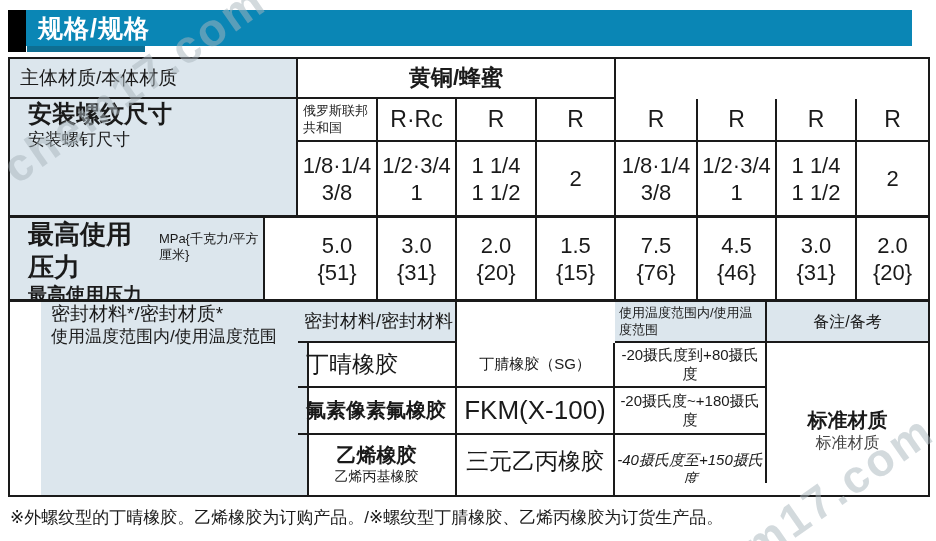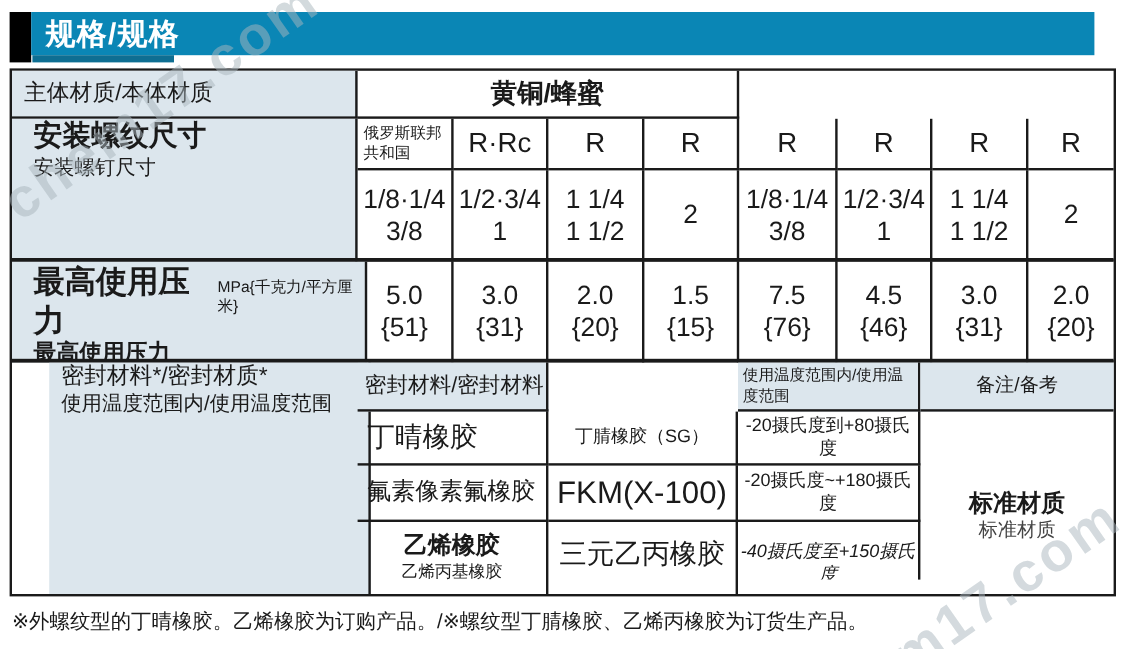--- a/index.html
+++ b/index.html
@@ -20,21 +20,21 @@
           display:flex; align-items:center; justify-content:center; text-align:center;
           white-space:pre-line; line-height:1.25; overflow:hidden; }
   .noR { border-right:none; }
   .noB { border-bottom:none; }
   .lab { background:#dce6ed; justify-content:flex-start; text-align:left; padding-left:10px; }
   .subhdr { background:#dce6ed; }
   .colcell { flex-direction:column; }
   .sep { position:absolute; left:0; width:918px; height:3px; background:#1a1a1a; }
 
   .fs13{font-size:13px;} .fs14{font-size:14px;} .fs15{font-size:15px;} .fs16{font-size:16px;}
-  .fs17{font-size:17px;} .fs18{font-size:18px;} .fs19{font-size:19px;} .fs20{font-size:20px;}
+  .fs17{font-size:17px;} .fs18{font-size:18px;} .fs19{font-size:19px;} .fs20{font-size:20px;font-weight:bold;}
   .fs22{font-size:22px;} .fs23{font-size:23px;} .fs24{font-size:24px;} .fs26{font-size:26px;}
   .b{font-weight:bold;}
   .left{justify-content:flex-start; text-align:left;}
   .alignL{align-items:flex-start; text-align:left;}
 
   
   .footnote { position:absolute; left:10px; top:506px; width:920px; font-size:17px; color:#1a1a1a; }
 
   
   .wm { position:absolute; font-size:46px; font-weight:bold; letter-spacing:3px;
@@ -78,21 +78,21 @@
 1 1/2</div>
   <div class="cell fs22" style="left:527px;top:83px;width:79px;height:76px;">2</div>
   <div class="cell fs22" style="left:606px;top:83px;width:82px;height:76px;">1/8·1/4
 3/8</div>
   <div class="cell fs22" style="left:688px;top:83px;width:79px;height:76px;">1/2·3/4
 1</div>
   <div class="cell fs22" style="left:767px;top:83px;width:80px;height:76px;">1 1/4
 1 1/2</div>
   <div class="cell fs22 noR" style="left:847px;top:83px;width:71px;height:76px;">2</div>
 
-  <div class="cell lab colcell" style="left:0;top:159px;width:296px;height:84px;align-items:flex-start;padding-left:18px;">
+  <div class="cell lab colcell" style="left:0;top:159px;width:255px;height:84px;align-items:flex-start;padding-left:18px;">
     <span style="display:flex;align-items:baseline;gap:6px;">
       <span class="b fs26">最高使用压力</span>
       <span class="fs13">MPa{千克力/平方厘米}</span>
     </span>
     <span class="b fs19">最高使用压力</span>
   </div>
   <div class="cell fs22" style="left:288px;top:159px;width:80px;height:84px;">5.0
 {51}</div>
   <div class="cell fs22" style="left:368px;top:159px;width:79px;height:84px;">3.0
 {31}</div>

